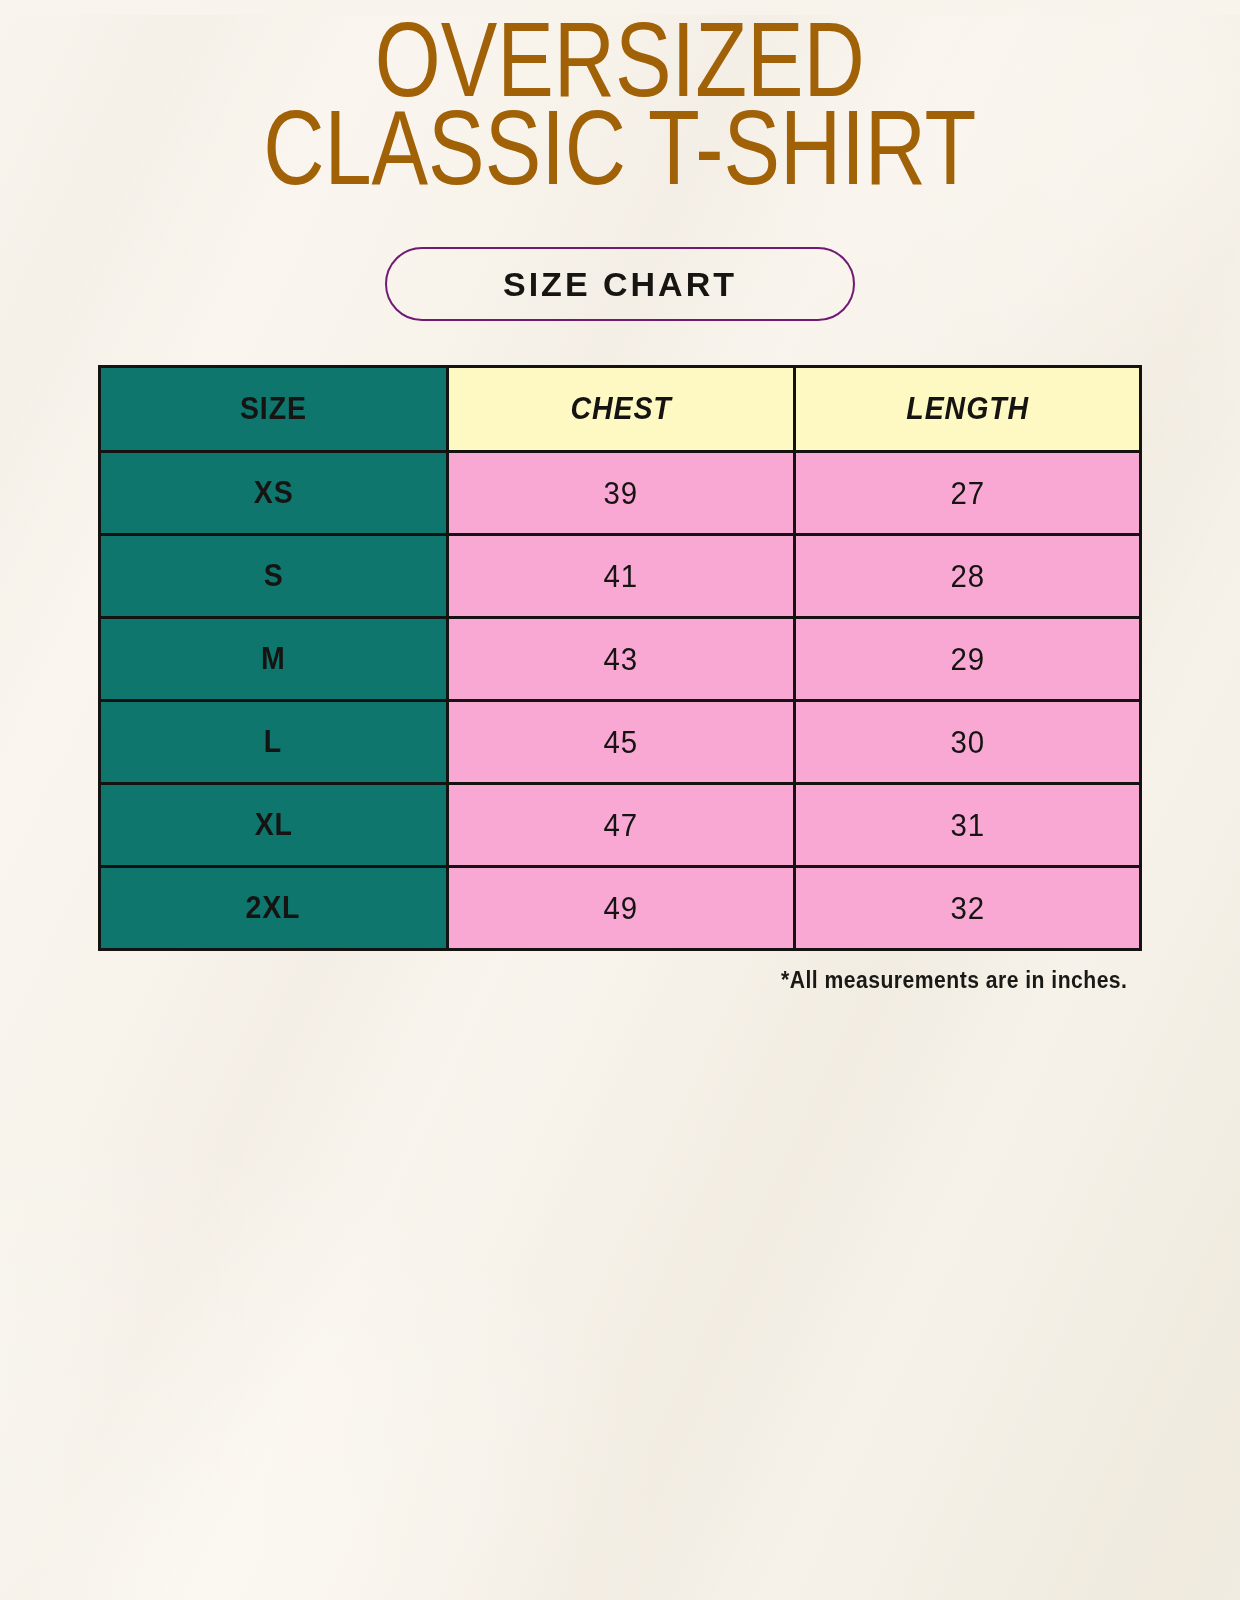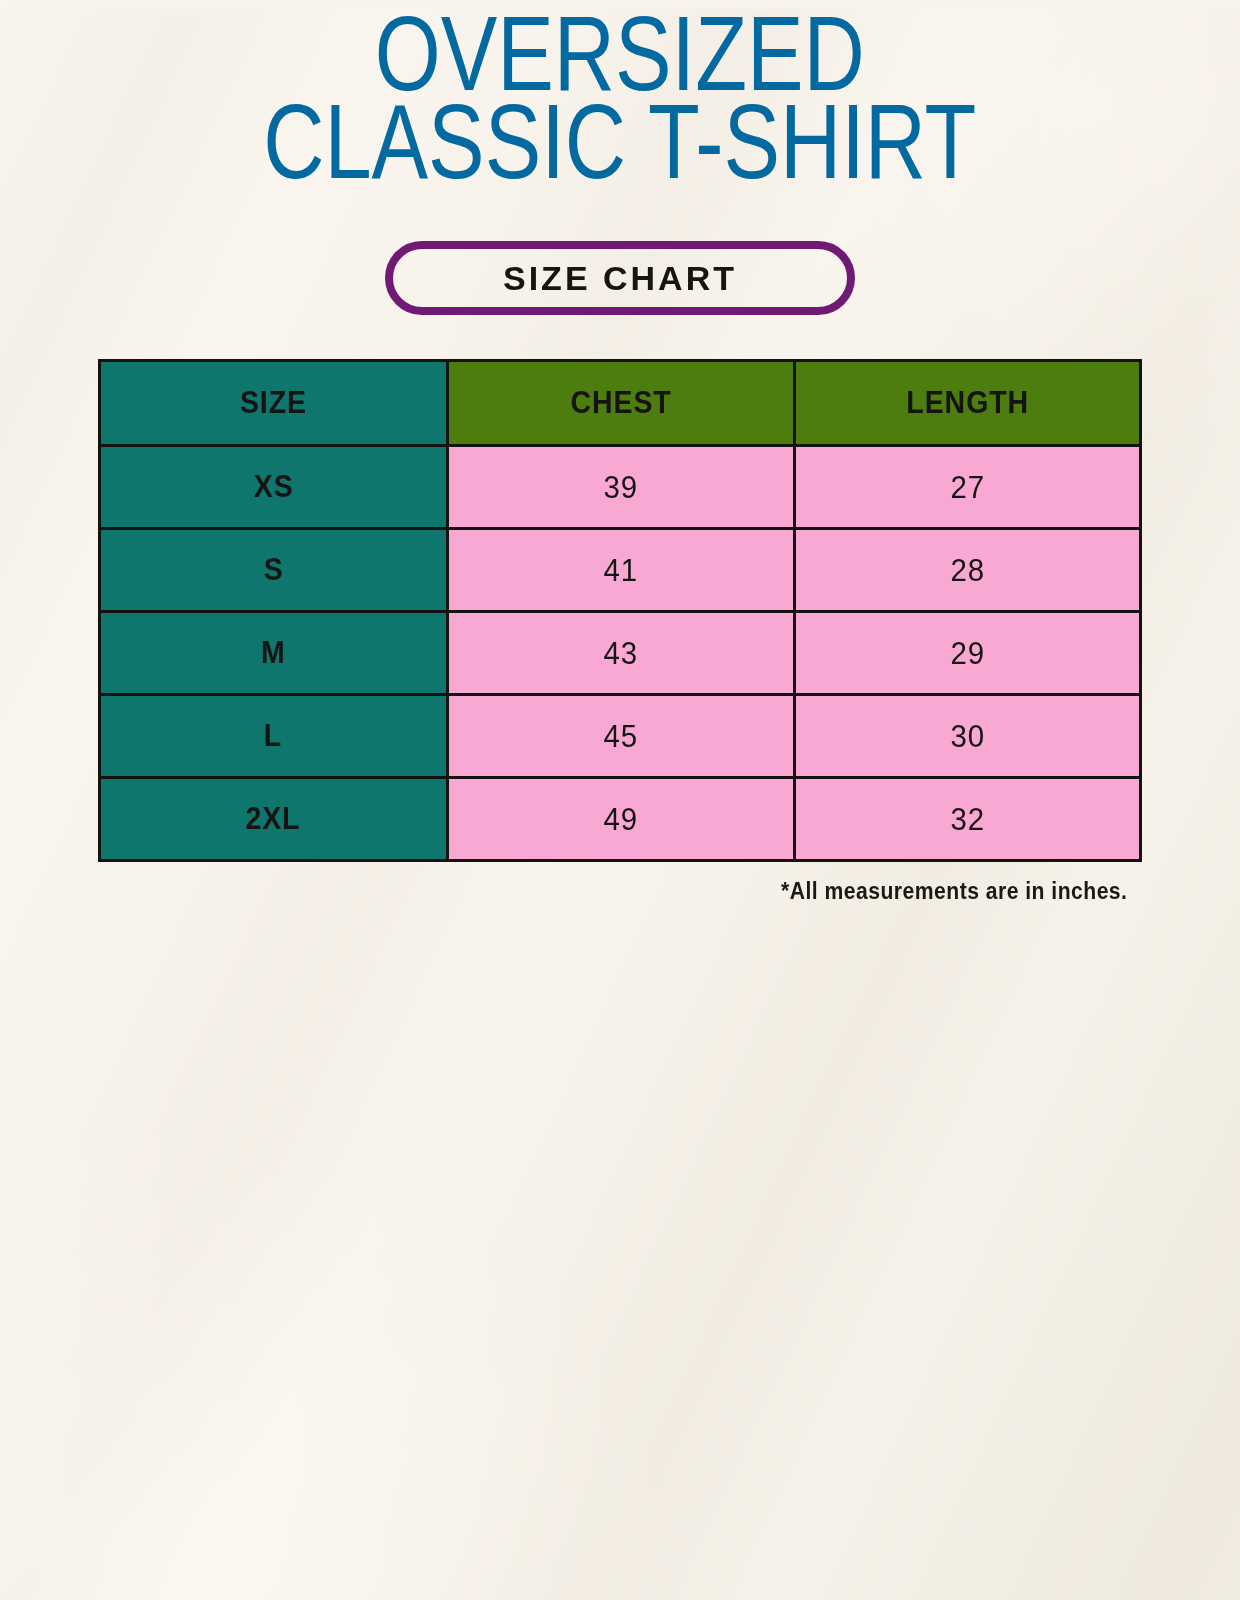--- a/index.html
+++ b/index.html
@@ -32,41 +32,41 @@
       115deg,
       rgba(231,224,211,0.00) 0px,
       rgba(231,224,211,0.22) 170px,
       rgba(253,250,245,0.28) 330px,
       rgba(231,224,211,0.00) 520px
     );
   }
 
   .title {
     position: relative;
-    margin: 9px;
+    margin: 15px;
     text-align: center;
     font-size: 106px;
     line-height: 88px;
     font-weight: 400;
-    color: #0369a1;
+    color: #a16207;
     white-space: nowrap;
   }
   .title .squeeze {
     display: inline-block;
     transform: scaleX(0.80);
     transform-origin: 50% 50%;
   }
 
   .badge {
     position: relative;
     width: 470px;
     height: 74px;
     margin: 56px auto 4px auto;
     box-sizing: border-box;
-    border: 8px solid #701a75;
+    border: 2px solid #701a75;
     border-radius: 40px;
     display: flex;
     align-items: center;
     justify-content: center;
     background: transparent;
   }
   .badge-label {
     font-size: 34px;
     font-weight: 700;
     letter-spacing: 3px;
@@ -84,21 +84,21 @@
   .size-table th, .size-table td {
     border: 3px solid #141311;
     text-align: center;
     vertical-align: middle;
     padding: 0;
   }
   .size-table thead th { height: 82px; }
   .size-table tbody td { height: 80px; }
 
   .col-size-bg   { background: #0f766e; }
-  .col-measure-bg{ background: #4d7c0f; }
+  .col-measure-bg{ background: #fef9c3; font-style: italic; }
   .cell-data-bg  { background: #f9a8d4; }
 
   .size-table th .cond,
   .size-table td .cond,
   .footnote .cond {
     display: inline-block;
     transform: scaleX(0.92);
     transform-origin: 50% 50%;
   }
   .size-table th .cond {
@@ -167,20 +167,25 @@
         <td class="cell-size col-size-bg"><span class="cond">M</span></td>
         <td class="cell-num cell-data-bg"><span class="cond">43</span></td>
         <td class="cell-num cell-data-bg"><span class="cond">29</span></td>
       </tr>
       <tr>
         <td class="cell-size col-size-bg"><span class="cond">L</span></td>
         <td class="cell-num cell-data-bg"><span class="cond">45</span></td>
         <td class="cell-num cell-data-bg"><span class="cond">30</span></td>
       </tr>
       <tr>
+        <td class="cell-size col-size-bg"><span class="cond">XL</span></td>
+        <td class="cell-num cell-data-bg"><span class="cond">47</span></td>
+        <td class="cell-num cell-data-bg"><span class="cond">31</span></td>
+      </tr>
+      <tr>
         <td class="cell-size col-size-bg"><span class="cond">2XL</span></td>
         <td class="cell-num cell-data-bg"><span class="cond">49</span></td>
         <td class="cell-num cell-data-bg"><span class="cond">32</span></td>
       </tr>
     </tbody>
   </table>
 
   <div class="footnote"><span class="cond">*All measurements are in inches.</span></div>
 </div>
 

